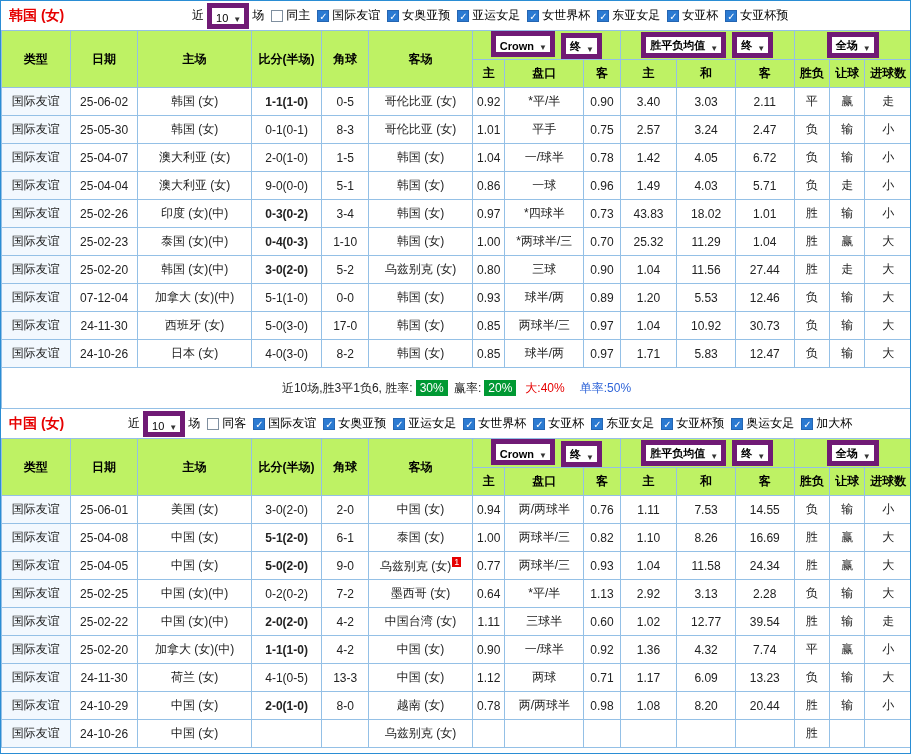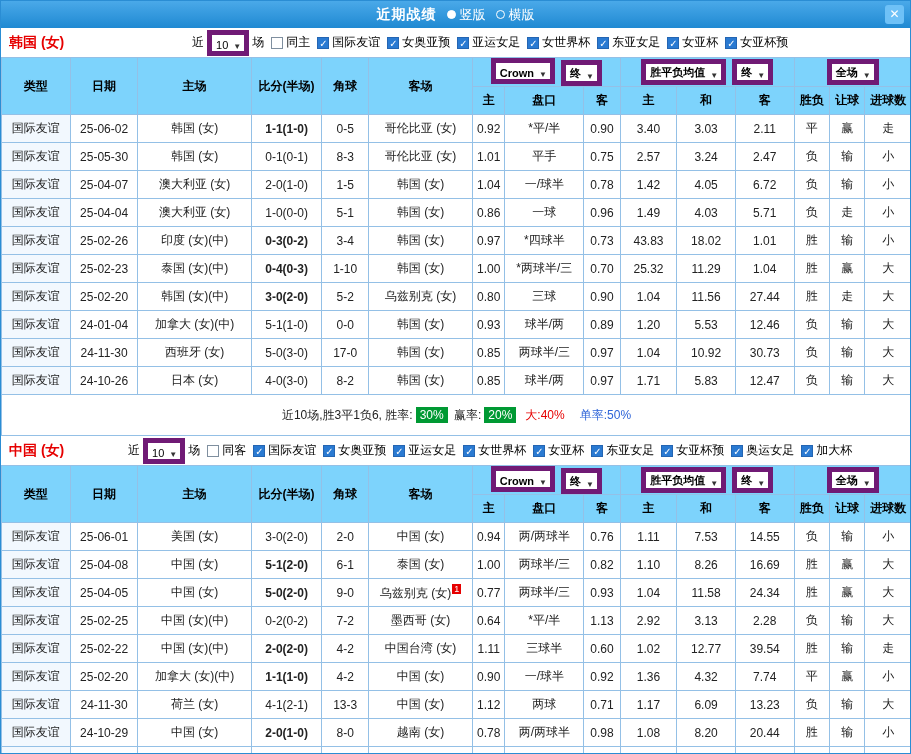--- a/index.html
+++ b/index.html
@@ -16,42 +16,34 @@
   .team{color:#e60000;font-weight:bold;font-size:14px;margin-right:14px;white-space:nowrap}
   .filters{flex:1;display:flex;align-items:center;justify-content:center;font-size:12px;white-space:nowrap}
   .dd{border:5px solid #701a75;background:#fff;font-size:11px;padding:16px 3px 0 4px;height:18px;display:inline-flex;align-items:flex-end;margin:0 3px;cursor:pointer}
   .dd .arr{font-size:8px;margin-left:5px;color:#333}
   .cb{width:12px;height:12px;border:1px solid #7f8f9f;background:#fff;display:inline-block;margin:0 3px 0 7px;position:relative;vertical-align:-2px;cursor:pointer}
   .cb.on{background:#2a7ad2;border-color:#2465b2}
   .cb.on:after{content:"✓";color:#fff;font-size:10px;line-height:11px;position:absolute;left:1px;top:0}
   .cbl{cursor:pointer}
   table.grid{border-collapse:collapse;width:911px;table-layout:fixed;font-size:12px}
   .grid td,.grid th{border:1px solid #94c0e6;text-align:center;overflow:hidden;white-space:nowrap;height:28px;padding:0 1px;color:#222}
-  .grid th{background:#7dd3fc;font-weight:bold;color:#000}
+  .grid th{background:#bef264;font-weight:bold;color:#000}
   .t-type{color:#1560bd;background:#f2f8fe;cursor:pointer}
   .r-win{color:#e60000}.r-loss{color:#008d3c}.r-draw{color:#2e64d8}
   .s-win{color:#e60000;font-weight:bold}.s-loss{color:#008d3c;font-weight:normal}.s-draw{color:#2e64d8;font-weight:bold}
   .team-red{color:#e60000}
   .summary td{font-size:12px;background:#fff}
   .badge{background:#009933;color:#fff;padding:0 4px;margin:12px 3px;display:inline-block;line-height:16px}
   .ov{color:#e60000;margin-left:6px}.od{color:#2e64d8;margin-left:15px}
   sup.sup1{background:#e60000;color:#fff;font-size:9px;padding:0 2px;margin-left:1px;line-height:10px}
 </style>
 </head>
 <body>
 
 <div class="panel">
-  <div class="titlebar">
-    <span class="title">近期战绩</span>
-    <span class="radio sel"></span>
-    <span class="rlabel">竖版</span>
-    <span class="radio"></span>
-    <span class="rlabel">横版</span>
-    <span class="close">✕</span>
-  </div>
   <div id="sections">
       <div class="sec-head">
         <span class="team">韩国 (女)</span>
         <span class="filters">
           <span>近</span>
           <span class="dd">
             <span>10</span>
             <span class="arr">▼</span>
           </span>
           <span>场</span>
@@ -179,21 +171,21 @@
             <td>4.05</td>
             <td>6.72</td>
             <td class="r-loss">负</td>
             <td class="r-loss">输</td>
             <td class="r-loss">小</td>
           </tr>
           <tr>
             <td class="t-type">国际友谊</td>
             <td>25-04-04</td>
             <td>澳大利亚 (女)</td>
-            <td class="s-loss">1-0(0-0)</td>
+            <td class="s-loss">9-0(0-0)</td>
             <td>5-1</td>
             <td class="team-red">韩国 (女)</td>
             <td>0.86</td>
             <td>一球</td>
             <td>0.96</td>
             <td>1.49</td>
             <td>4.03</td>
             <td>5.71</td>
             <td class="r-loss">负</td>
             <td class="r-draw">走</td>
@@ -245,21 +237,21 @@
             <td>0.90</td>
             <td>1.04</td>
             <td>11.56</td>
             <td>27.44</td>
             <td class="r-win">胜</td>
             <td class="r-draw">走</td>
             <td class="r-win">大</td>
           </tr>
           <tr>
             <td class="t-type">国际友谊</td>
-            <td>24-01-04</td>
+            <td>07-12-04</td>
             <td>加拿大 (女)(中)</td>
             <td class="s-loss">5-1(1-0)</td>
             <td>0-0</td>
             <td class="team-red">韩国 (女)</td>
             <td>0.93</td>
             <td>球半/两</td>
             <td>0.89</td>
             <td>1.20</td>
             <td>5.53</td>
             <td>12.46</td>
@@ -494,21 +486,21 @@
             <td>4.32</td>
             <td>7.74</td>
             <td class="r-draw">平</td>
             <td class="r-win">赢</td>
             <td class="r-loss">小</td>
           </tr>
           <tr>
             <td class="t-type">国际友谊</td>
             <td>24-11-30</td>
             <td>荷兰 (女)</td>
-            <td class="s-loss">4-1(2-1)</td>
+            <td class="s-loss">4-1(0-5)</td>
             <td>13-3</td>
             <td class="team-red">中国 (女)</td>
             <td>1.12</td>
             <td>两球</td>
             <td>0.71</td>
             <td>1.17</td>
             <td>6.09</td>
             <td>13.23</td>
             <td class="r-loss">负</td>
             <td class="r-loss">输</td>

